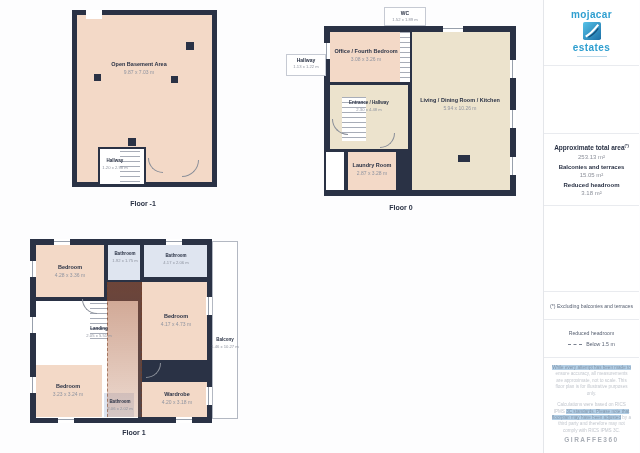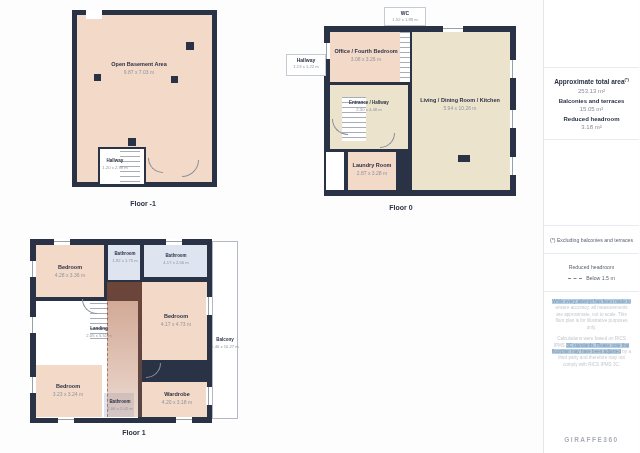--- a/index.html
+++ b/index.html
@@ -183,20 +183,36 @@
     <span class="rd">4.20 x 3.18 m</span>
   </div>
   <div class="room-label small" style="left:197px;top:106px;">
     <span class="rn">Balcony</span>
     <span class="rd">1.46 x 10.27 m</span>
   </div>
   <div class="floor-label" style="left:106px;top:192px;">Floor 1</div>
 </div>
 
 <div class="sidebar">
+  <div class="sec sec-logo">
+    <span class="logo-word">mojacar</span>
+    <svg class="logo-icon" viewBox="0 0 20 20">
+      <defs>
+        <linearGradient id="lg" x1="0" y1="0" x2="1" y2="1">
+          <stop offset="0" stop-color="#56c2e8"></stop>
+            <stop offset="1" stop-color="#1c6fa6"></stop>
+        </linearGradient>
+      </defs>
+      <rect x="0" y="0" width="20" height="20" rx="2" fill="url(#lg)"></rect>
+      <path d="M3 16 C8 14 13 8 17 3" stroke="#ffffff" stroke-width="2.4" fill="none"></path>
+      <path d="M6 17 C10 15 14 11 17 7" stroke="#14507c" stroke-width="1.4" fill="none"></path>
+    </svg>
+    <span class="logo-word">estates</span>
+    <div class="logo-rule"></div>
+  </div>
   <div class="sec sec-sp1"></div>
   <div class="sec sec-stats">
     <span class="stat-label"><span>Approximate total area</span><sup>(*)</sup></span>
     <span class="stat-value">253.13 m²</span>
     <span class="stat-label minor">Balconies and terraces</span>
     <span class="stat-value">15.05 m²</span>
     <span class="stat-label minor">Reduced headroom</span>
     <span class="stat-value" style="margin-bottom:0;">3.18 m²</span>
   </div>
   <div class="sec sec-sp2"></div>

